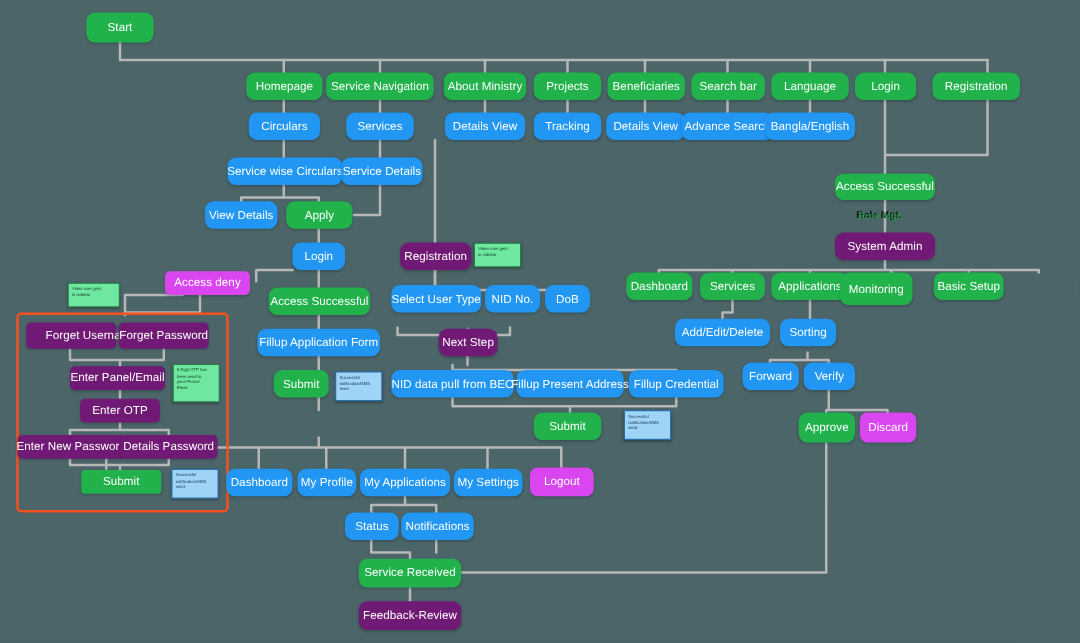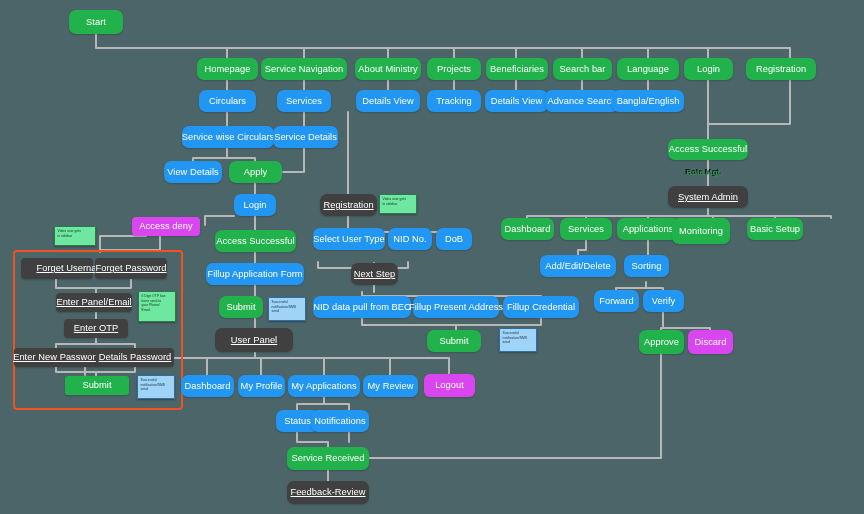--- a/index.html
+++ b/index.html
@@ -27,21 +27,21 @@
     border-radius: 7px;
     font-size: 9.3px;
     line-height: 1.1;
     letter-spacing: 0.05px;
     white-space: nowrap;
     padding: 0 4px;
     box-shadow: 0 1px 2px rgba(0,0,0,0.18);
   }
   .green  { background: #22b24c; }
   .blue   { background: #2196f3; }
-  .purple { background: #404040; text-decoration: underline; }
+  .purple { background: #701a75; }
   .red    { background: #d946ef; border-radius: 4px; }
   .note {
     position: absolute;
     font-size: 3.4px;
     line-height: 1.35;
     color: #1d3b1d;
     padding: 2px 2.5px;
     border-radius: 1px;
     overflow: hidden;
     text-align: left;
@@ -212,35 +212,34 @@
   <div class="node green" style="left:215px; top:230px; width:81px; height:22px;">Access Successful</div>
   <div class="node blue" style="left:206px; top:263px; width:98px; height:22px;">Fillup Application Form</div>
 
   <div class="node blue" style="left:313px; top:228px; width:72px; height:22px;">Select User Type</div>
   <div class="node blue" style="left:388px; top:228px; width:44px; height:22px;">NID No.</div>
   <div class="node blue" style="left:436px; top:228px; width:36px; height:22px;">DoB</div>
 
   <div class="node purple" style="left:351px; top:263px; width:47px; height:22px;">Next Step</div>
 
   <div class="node green" style="left:219px; top:296px; width:44px; height:22px;">Submit</div>
-  <div class="node purple" style="left:215px; top:328px; width:78px; height:24px;">User Panel</div>
 
   <div class="node blue" style="left:313px; top:296px; width:98px; height:22px;">NID data pull from BEC</div>
   <div class="node blue" style="left:413px; top:296px; width:86px; height:22px;">Fillup Present Address</div>
   <div class="node blue" style="left:503px; top:296px; width:76px; height:22px;">Fillup Credential</div>
   <div class="node green" style="left:427px; top:330px; width:54px; height:22px;">Submit</div>
 
   <div class="node blue" style="left:181px; top:375px; width:53px; height:22px;">Dashboard</div>
   <div class="node blue" style="left:238px; top:375px; width:47px; height:22px;">My Profile</div>
   <div class="node blue" style="left:288px; top:375px; width:72px; height:22px;">My Applications</div>
-  <div class="node blue" style="left:363px; top:375px; width:55px; height:22px;">My Review</div>
+  <div class="node blue" style="left:363px; top:375px; width:55px; height:22px;">My Settings</div>
   <div class="node red" style="left:424px; top:374px; width:51px; height:23px; border-radius:6px;">Logout</div>
 
   <div class="node blue" style="left:276px; top:410px; width:43px; height:22px;">Status</div>
-  <div class="node blue" style="left:311px; top:410px; width:58px; height:22px;">Notifications</div>
+  <div class="node blue" style="left:321px; top:410px; width:58px; height:22px;">Notifications</div>
 
   <div class="node green" style="left:287px; top:447px; width:82px; height:23px;">Service Received</div>
   <div class="node purple" style="left:287px; top:481px; width:82px; height:23px;">Feedback-Review</div>
 
   <div class="node green" style="left:501px; top:218px; width:53px; height:22px;">Dashboard</div>
   <div class="node green" style="left:560px; top:218px; width:52px; height:22px;">Services</div>
   <div class="node green" style="left:617px; top:218px; width:62px; height:22px;">Applications</div>
   <div class="node green" style="left:672px; top:218px; width:58px; height:26px;">Monitoring</div>
   <div class="node green" style="left:747px; top:218px; width:56px; height:22px;">Basic Setup</div>
   <div class="node green" style="left:851px; top:218px; width:48px; height:22px;margin-left:14px;">Settings</div>

